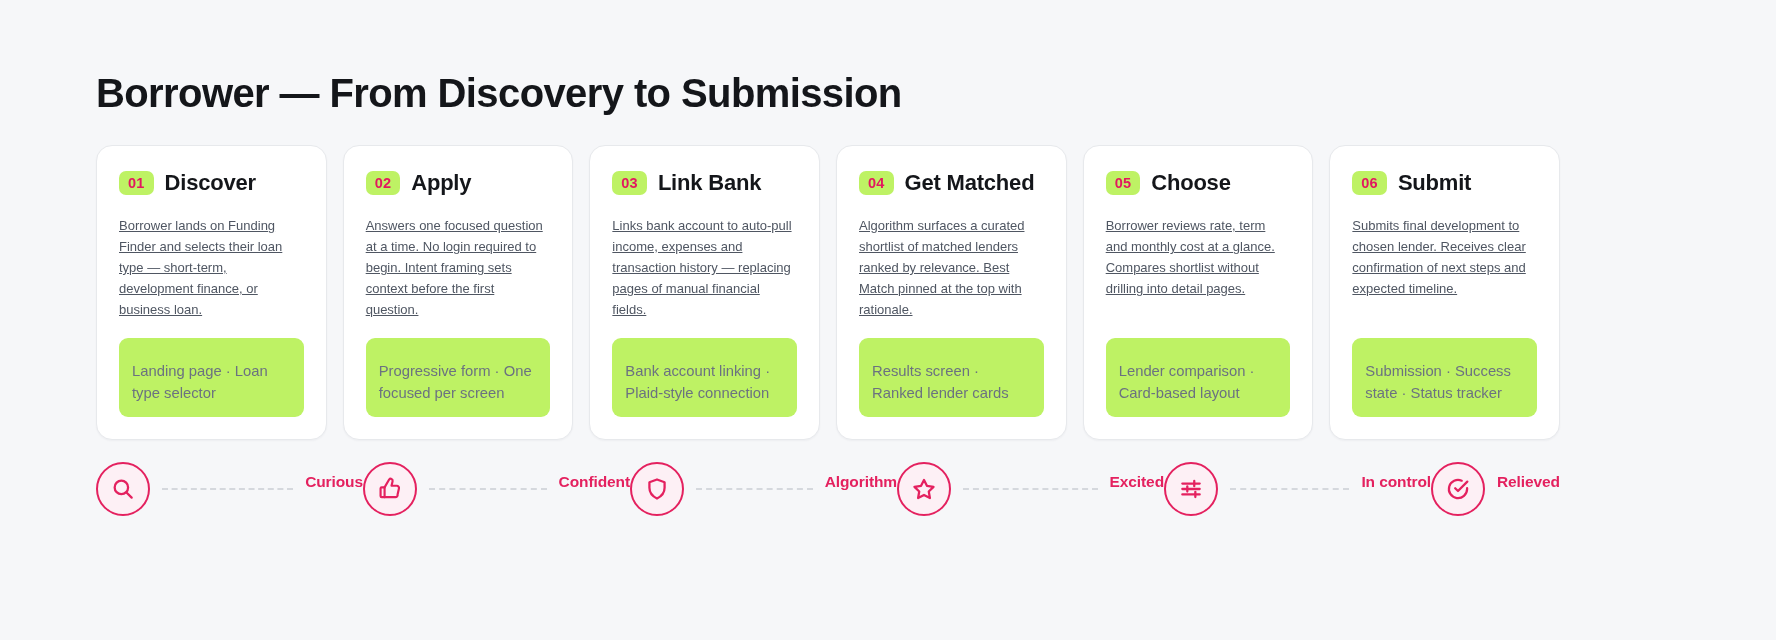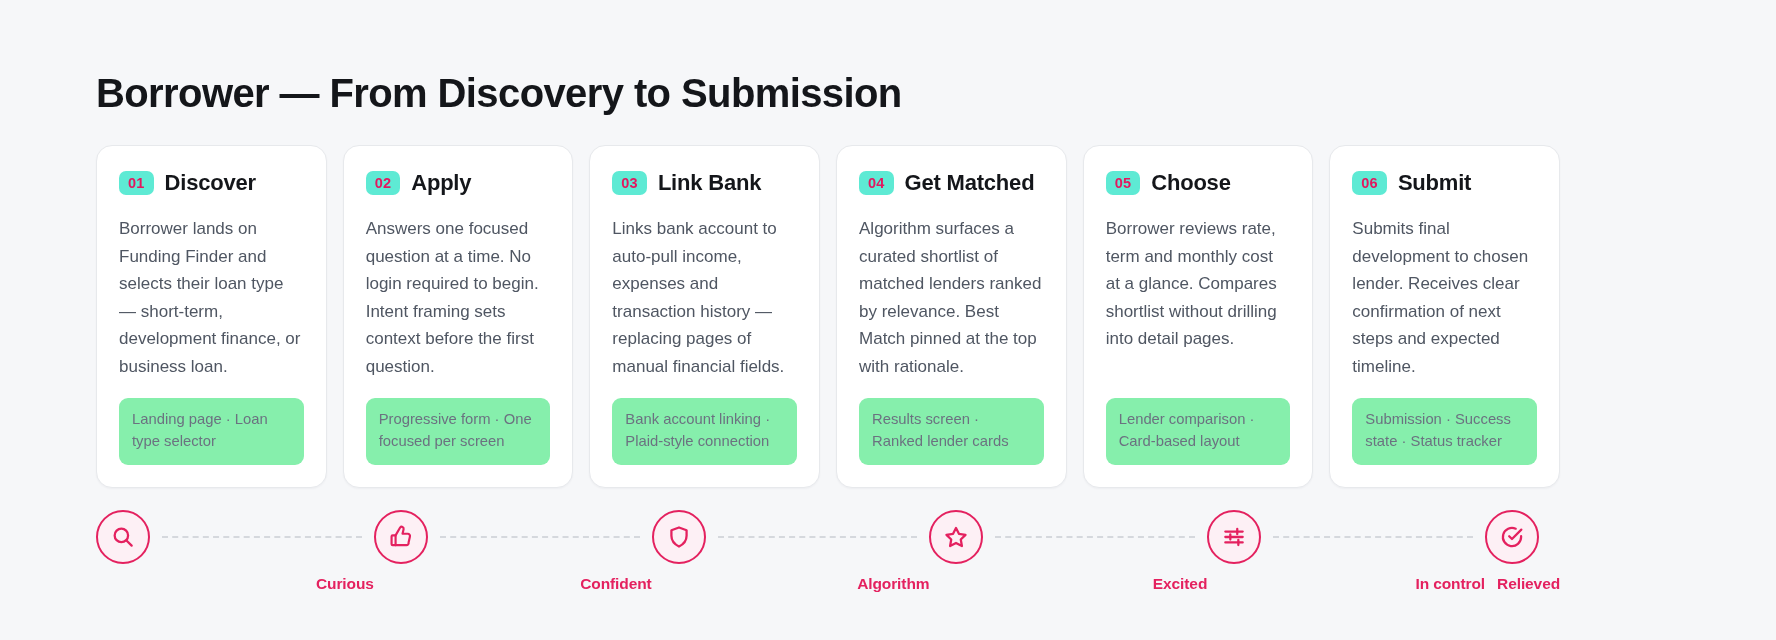--- a/index.html
+++ b/index.html
@@ -54,68 +54,69 @@
   }
 
   .card-head {
     display: flex;
     align-items: center;
     gap: 11px;
     margin-bottom: 19px;
   }
 
   .card-num {
-    background: #5eead4;
+    background: #bef264;
     color: #e2185f;
     font-size: 14.5px;
     font-weight: 700;
     border-radius: 7px;
     padding: 5px 9px 4px 9px;
     line-height: 1;
     letter-spacing: 0.2px;
   }
 
   .card-title {
     font-size: 22px;
     font-weight: 700;
     color: #14161a;
     letter-spacing: -0.2px;
     white-space: nowrap;
   }
 
   .card-desc {
-    font-size: 17px;
+    font-size: 13px;
     line-height: 1.62;
     color: #4f5662;
     flex: 1 1 auto;
     margin-bottom: 18px;
+    text-decoration: underline;
   }
 
   .card-tag {
-    background: #86efac;
+    background: #bef264;
     border-radius: 9px;
-    padding: 11px 13px 12px 13px;
+    padding: 23px 13px 12px 13px;
     font-size: 14.8px;
     line-height: 1.48;
     color: #6b7280;
   }
 
   
   .emotion-track {
     display: flex;
     margin-top: 22px;
     align-items: flex-start;
   }
 
   .emotion-node {
     flex: 1 1 0;
     min-width: 0;
     display: flex;
-    flex-direction: column;
-    align-items: flex-end;
+    flex-direction: row;
+    align-items: flex-start;
     position: relative;
   }
 
   .emotion-node:last-child {
     flex: 0 0 auto;
   }
 
   .emotion-circle-wrap {
     position: relative;
     width: 100%;

